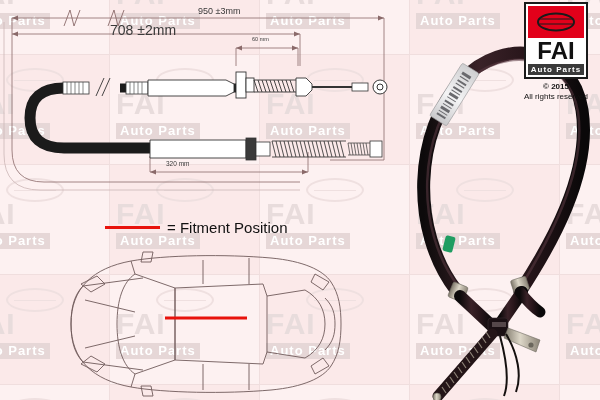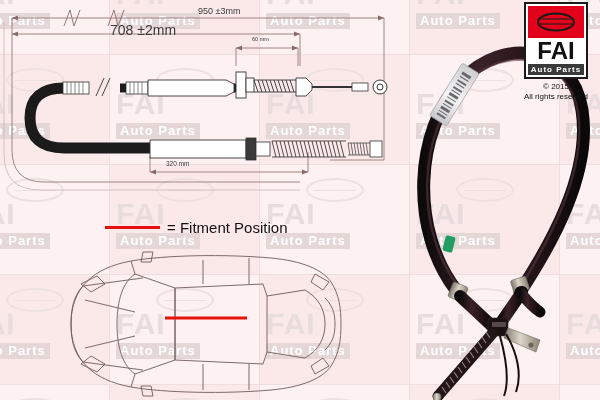--- a/index.html
+++ b/index.html
@@ -85,21 +85,21 @@
     font-size:24px;font-weight:bold;color:#111;line-height:1;
     letter-spacing:0px;padding:1px 0 0 0;
     font-family:"Liberation Sans", sans-serif;
   }
   #logo .ap{
     background:#3a3a3a;color:#fff;font-size:8px;font-weight:bold;
     letter-spacing:1px;padding:1px 0;margin-top:1px;
     font-family:"Liberation Sans", sans-serif;
   }
   #copyright{margin-top:3px;font-size:8px;color:#111;line-height:1.25;}
-  #copyright .line1{font-weight:normal;}
+  #copyright .line1{font-weight:bold;}
 
   
   #photo{position:absolute;left:400px;top:40px;width:200px;height:360px;z-index:3;}
 </style>
 </head>
 <body>
 
 <div id="stage">
 
   <div id="watermark">

